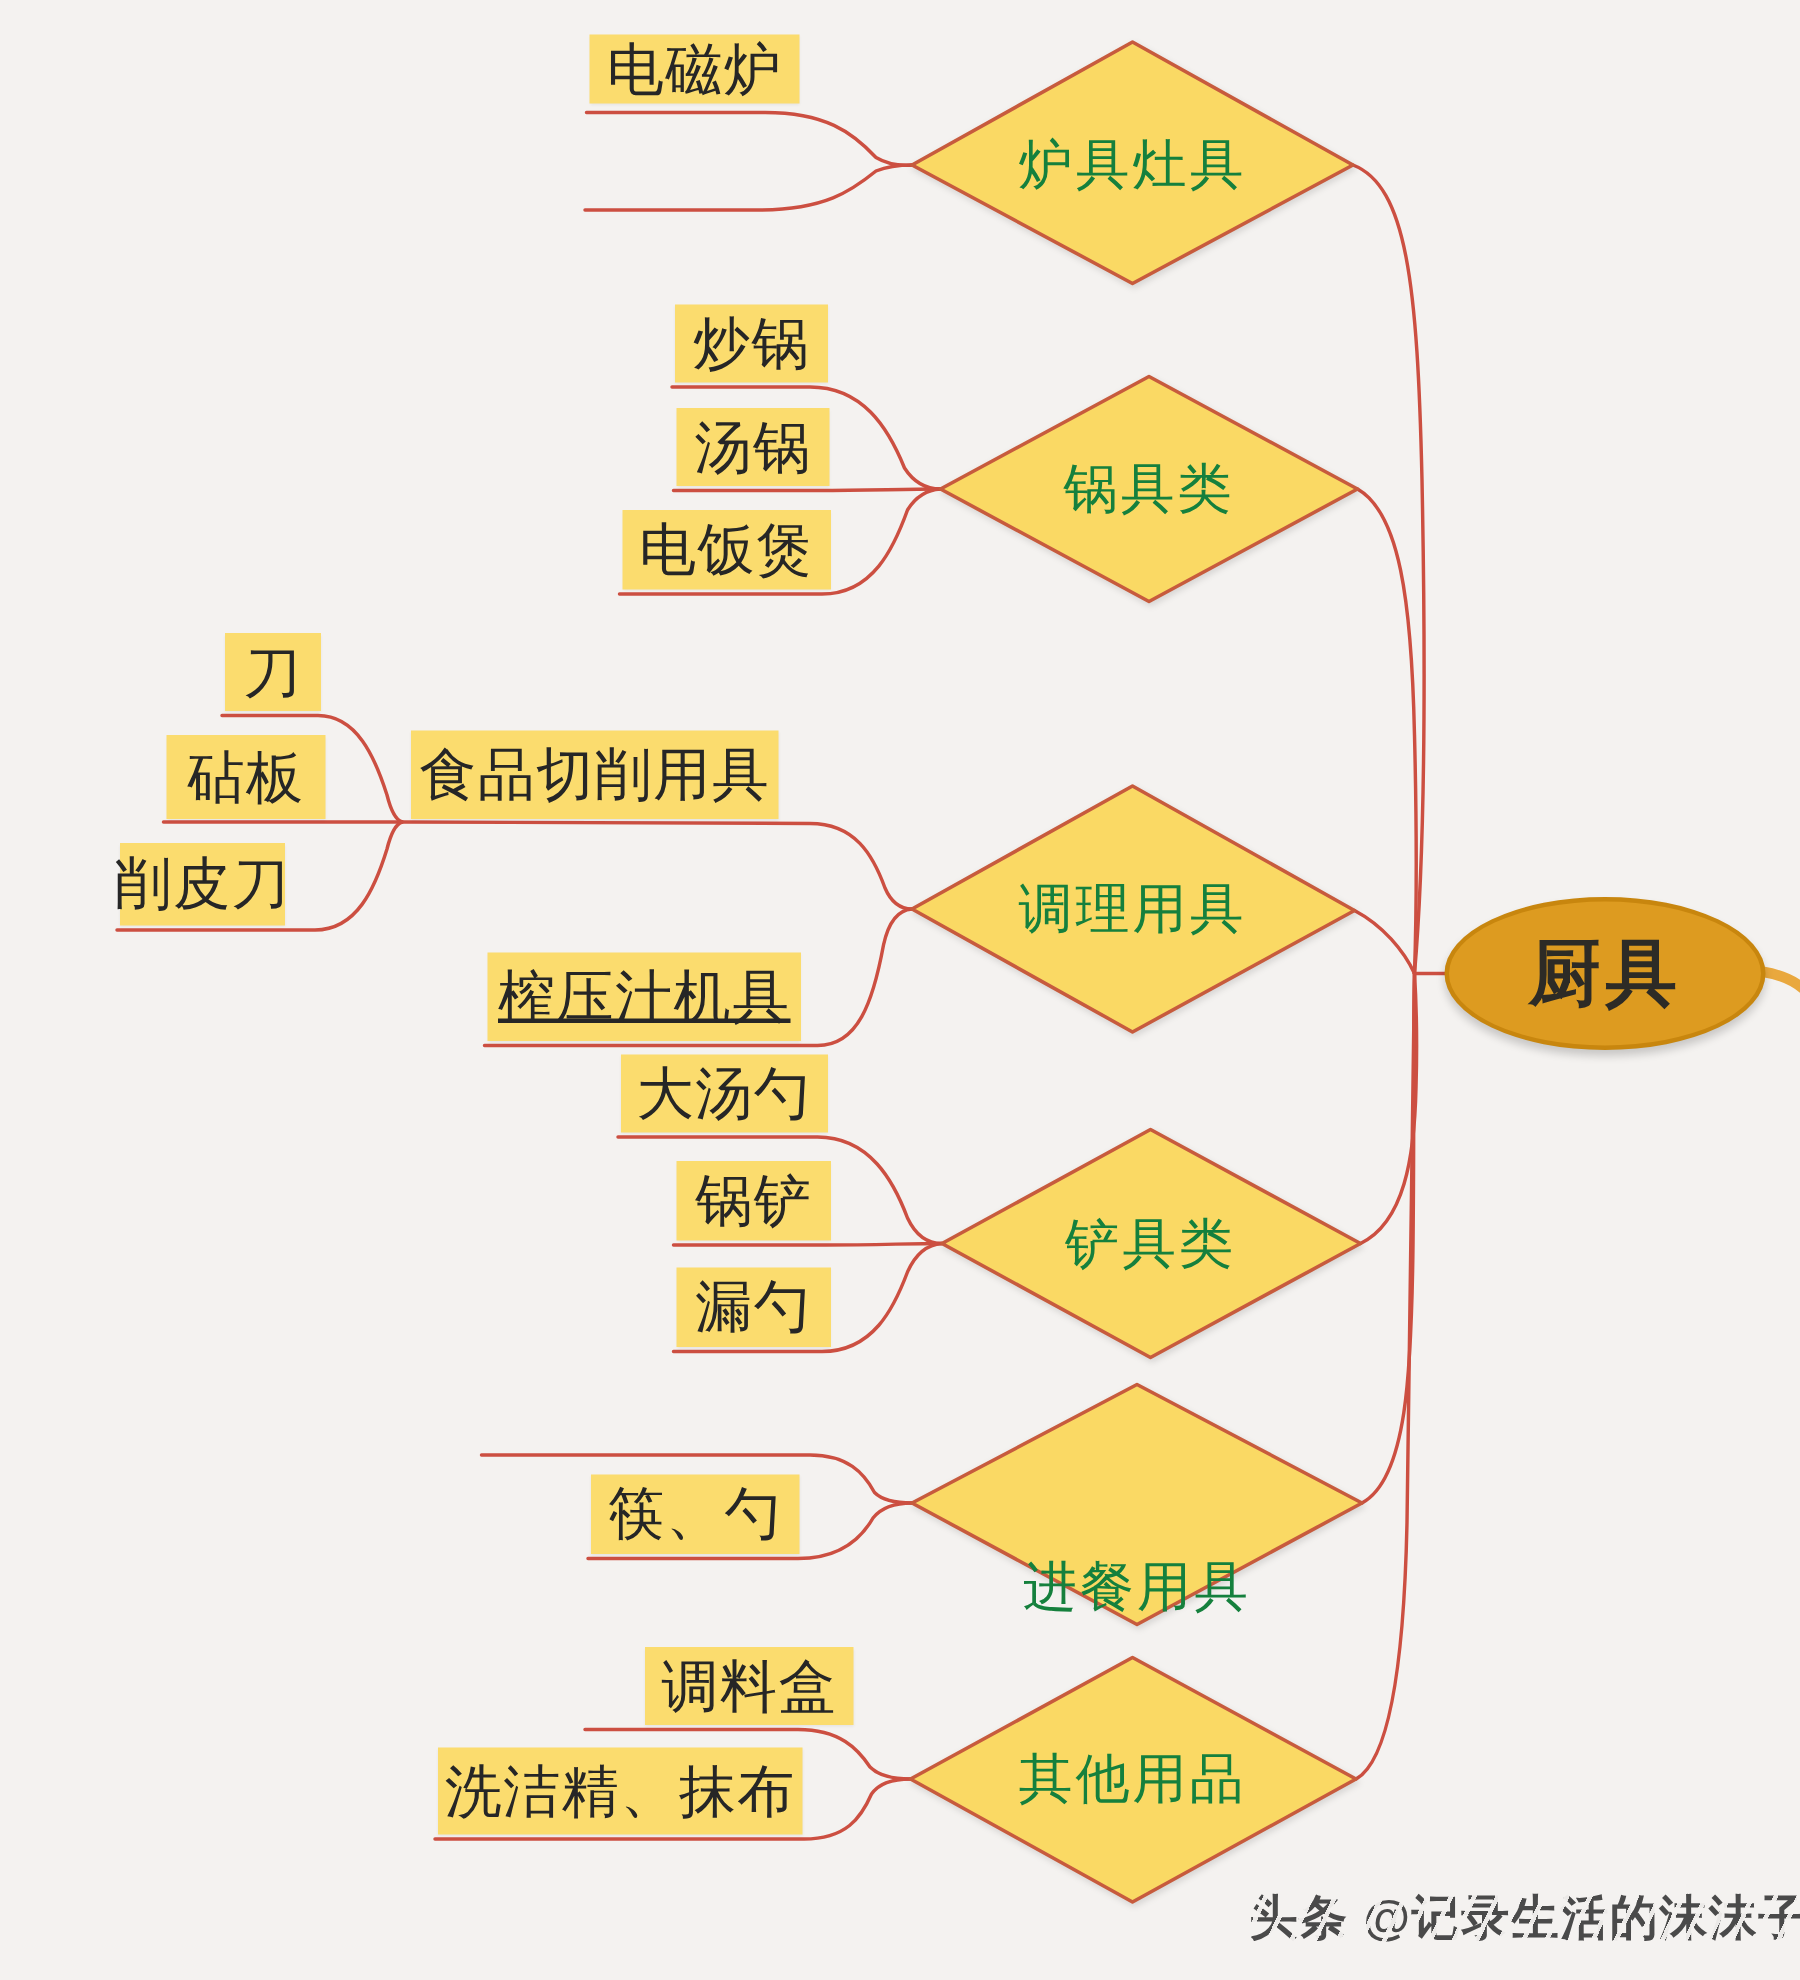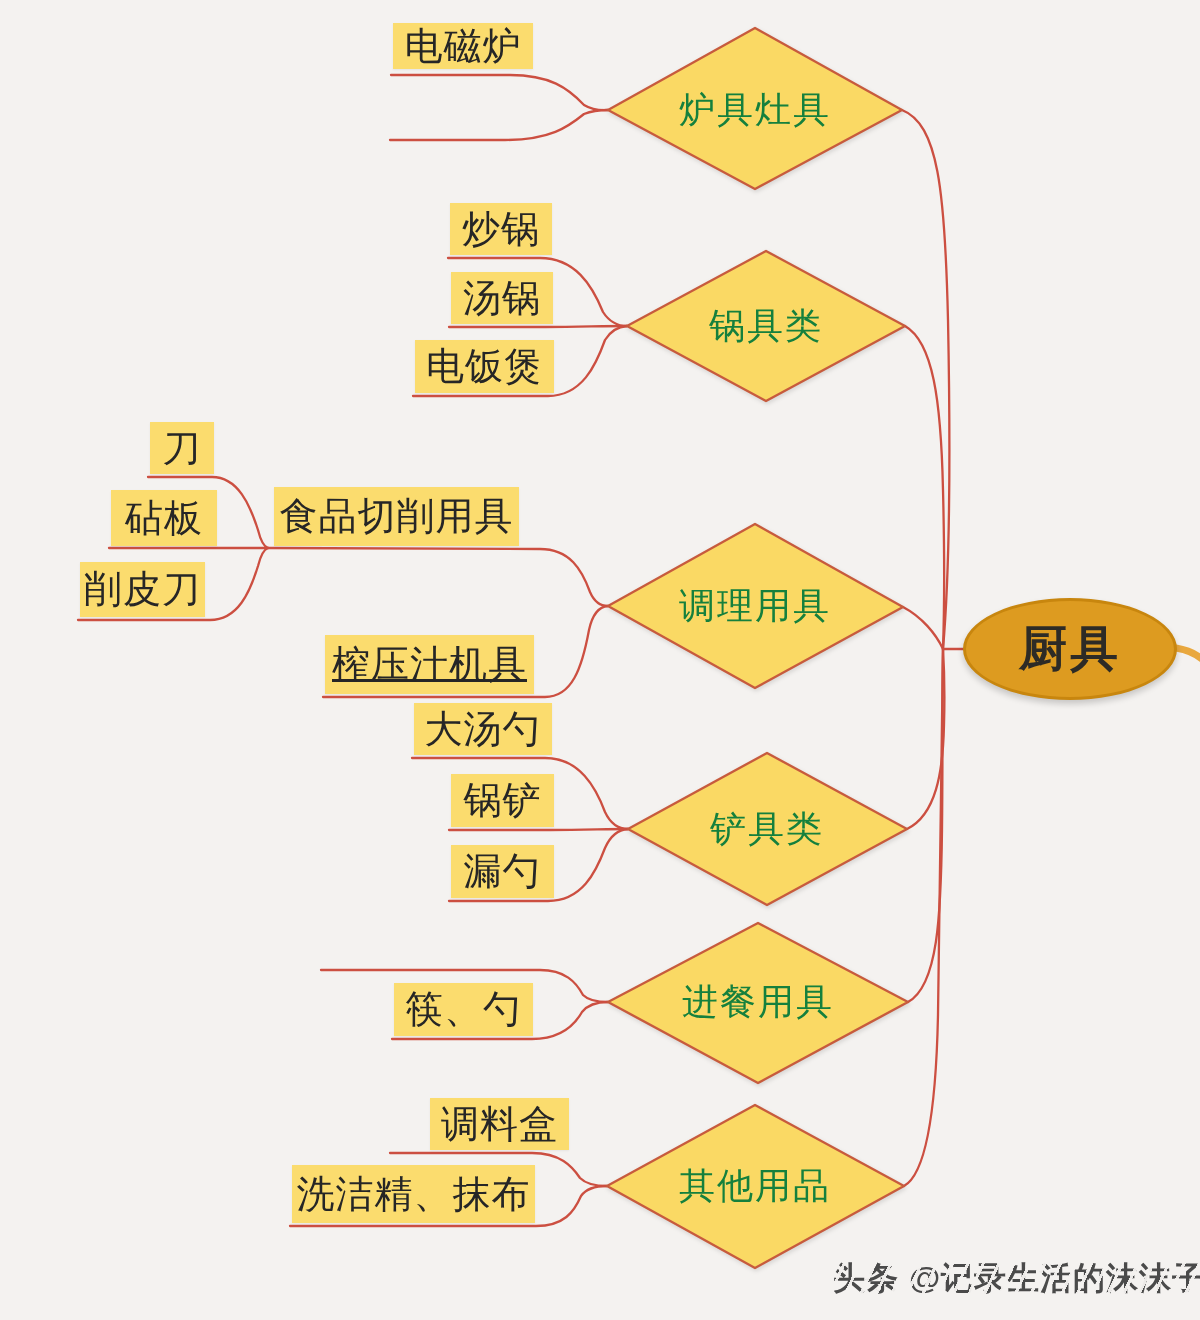--- a/index.html
+++ b/index.html
@@ -98,32 +98,32 @@
       <polygon class="diamond" points="628,829 767,753 907,829 767,905"></polygon>
       <polygon class="diamond" points="608,1002 758,923 908,1002 758,1083"></polygon>
       <polygon class="diamond" points="607,1186 755,1105 904,1186 755,1268"></polygon>
     </g>
   </svg>
 
   <div class="topic-label" style="left:625px;top:82px;">炉具灶具</div>
   <div class="topic-label" style="left:636px;top:298px;">锅具类</div>
   <div class="topic-label" style="left:625px;top:578px;">调理用具</div>
   <div class="topic-label" style="left:637px;top:801px;">铲具类</div>
-  <div class="topic-label" style="left:628px;top:974px;">进餐用具</div>
+  <div class="topic-label" style="left:628px;top:1030px;">进餐用具</div>
   <div class="topic-label" style="left:625px;top:1158px;">其他用品</div>
 
   <div class="leaf" style="left:393px;top:23px;width:140px;height:46px;">电磁炉</div>
 
   <div class="leaf" style="left:450px;top:203px;width:102px;height:52px;">炒锅</div>
   <div class="leaf" style="left:451px;top:272px;width:102px;height:52px;">汤锅</div>
   <div class="leaf" style="left:415px;top:340px;width:139px;height:53px;">电饭煲</div>
 
   <div class="leaf" style="left:150px;top:422px;width:64px;height:52px;">刀</div>
   <div class="leaf" style="left:111px;top:490px;width:106px;height:56px;">砧板</div>
-  <div class="leaf" style="left:80px;top:562px;width:125px;height:55px;">削皮刀</div>
+  <div class="leaf" style="left:80px;top:562px;width:110px;height:55px;">削皮刀</div>
   <div class="leaf" style="left:274px;top:487px;width:245px;height:59px;">食品切削用具</div>
   <div class="leaf" style="left:325px;top:635px;width:209px;height:59px;text-decoration:underline;">榨压汁机具</div>
 
   <div class="leaf" style="left:414px;top:703px;width:138px;height:52px;">大汤勺</div>
   <div class="leaf" style="left:451px;top:774px;width:103px;height:53px;">锅铲</div>
   <div class="leaf" style="left:451px;top:845px;width:103px;height:53px;">漏勺</div>
 
   <div class="leaf" style="left:394px;top:983px;width:139px;height:53px;">筷、勺</div>
 
   <div class="leaf" style="left:392px;top:1098px;width:139px;height:52px;margin-left:38px;">调料盒</div>

